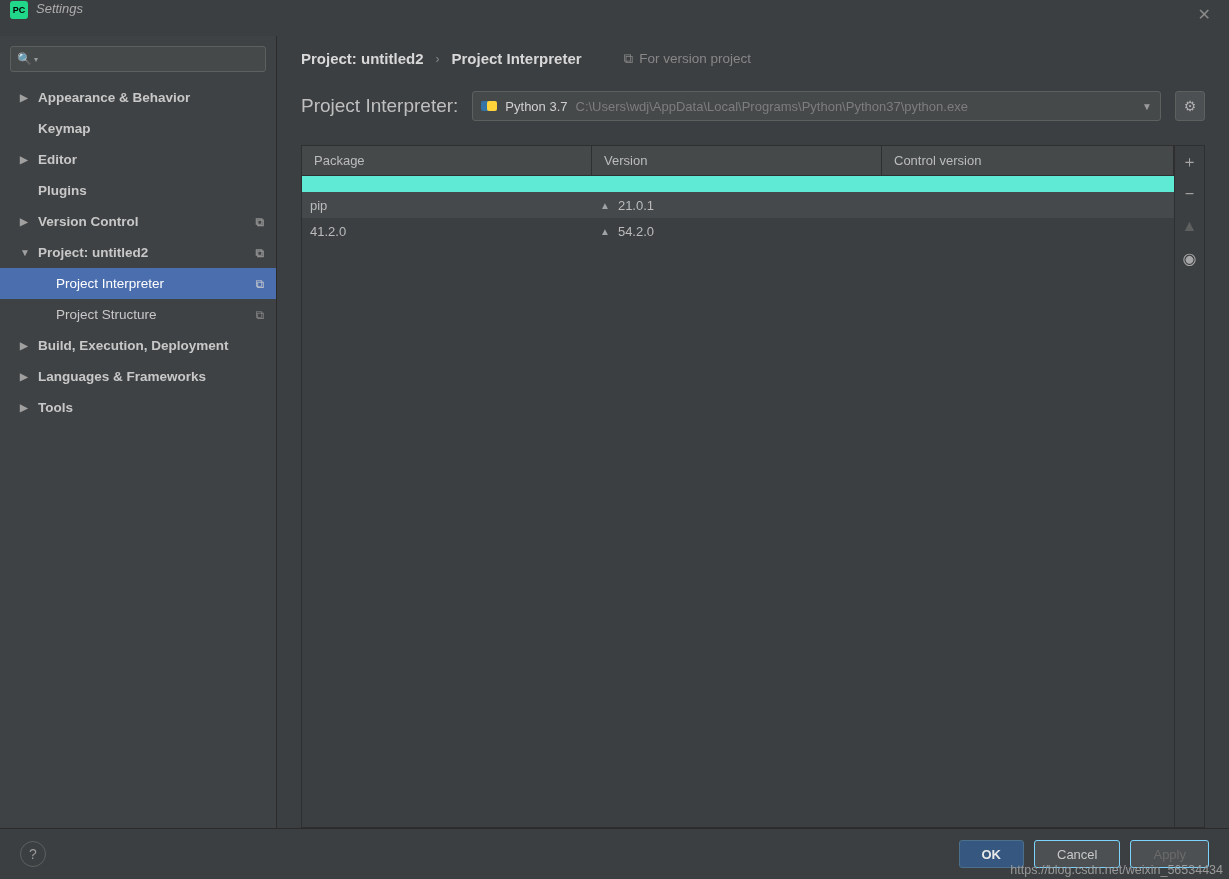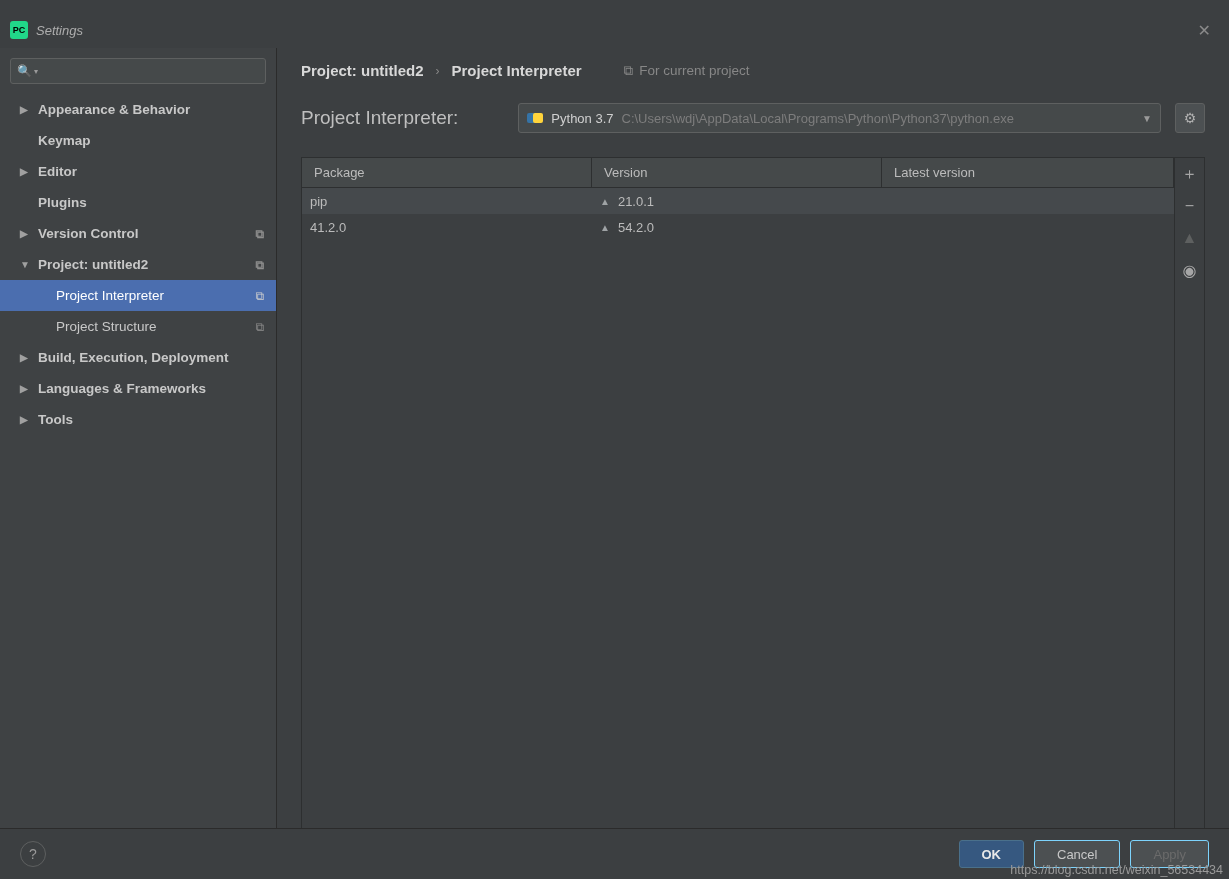--- a/index.html
+++ b/index.html
@@ -1,19 +1,19 @@
 <!DOCTYPE html>
 <html><head>
 <meta charset="utf-8">
 <style>
 * { margin: 0; padding: 0; box-sizing: border-box; font-family: -apple-system, "Segoe UI", Arial, sans-serif; }
 body { background: #3c3f41; color: #bbbbbb; width: 1229px; height: 879px; overflow: hidden; position: relative; }
 
 
-.titlebar { height: 36px; display: flex; align-items: center; padding: 12px 10px; background: #3c3f41; margin-top: 12px; }
+.titlebar { height: 36px; display: flex; padding: 1px 10px; background: #3c3f41; }
 .titlebar .app-icon { width: 18px; height: 18px; background: #21d789; border-radius: 3px; margin-right: 8px; display: flex; align-items:center; justify-content:center; font-size:9px; font-weight:bold; color:#000;}
 .titlebar .title { color: #adadad; font-size: 13px; flex: 1; font-style: italic; }
 .titlebar .close-x { color: #8a8a8a; font-size: 16px; cursor: pointer; padding: 4px 8px; }
 
 
 .main { display: flex; height: 792px; }
 
 
 .sidebar { width: 277px; background: #3f4244; display: flex; flex-direction: column; border-right: 1px solid #2b2b2b; }
 .search-wrap { padding: 10px 10px 8px 10px; }
@@ -34,21 +34,21 @@
 
 .content { flex: 1; display: flex; flex-direction: column; padding: 14px 24px 0 24px; background: #3c3f41; }
 .breadcrumb { display: flex; align-items: center; gap: 12px; font-size: 15px; margin-bottom: 24px; }
 .breadcrumb .bc-main { color: #d8d8d8; font-weight: bold; }
 .breadcrumb .bc-sep { color: #888; font-size: 12px; }
 .breadcrumb .bc-sub { color: #d8d8d8; font-weight: bold; }
 .breadcrumb .bc-hint { color: #878787; font-size: 13.5px; margin-left: 30px; display: flex; align-items:center; gap:6px;}
 
 .interp-row { display: flex; align-items: center; gap: 14px; margin-bottom: 24px; }
 .interp-label { color: #bfbfbf; font-size: 19px; }
-.interp-combo { flex: 1; height: 30px; background: #45494a; border: 1px solid #5e6060; border-radius: 3px; display: flex; align-items: center; padding: 0 8px; gap: 8px; cursor: pointer; margin-left: 46px; }
+.interp-combo { flex: 1; height: 30px; background: #45494a; border: 1px solid #5e6060; border-radius: 3px; display: flex; align-items: center; padding: 0 8px; gap: 8px; cursor: pointer; }
 .py-icon { width: 16px; height: 16px; position: relative; }
 .py-icon::before { content:""; position:absolute; left:0; top:3px; width:10px; height:10px; background:#3573a6; border-radius:2px;}
 .py-icon::after { content:""; position:absolute; right:0; bottom:3px; width:10px; height:10px; background:#ffd43b; border-radius:2px;}
 .interp-combo .name { color: #d0d0d0; font-size: 13px; }
 .interp-combo .path { color: #7d7d7d; font-size: 13px; flex: 1; white-space: nowrap; overflow: hidden; }
 .interp-combo .dd { color: #9a9a9a; font-size: 10px; }
 .gear-btn { width: 30px; height: 30px; background: #4c5052; border: 1px solid #5e6060; border-radius: 3px; display: flex; align-items: center; justify-content: center; cursor: pointer; color:#b0b0b0; font-size:14px;}
 
 
 .pkg-area { display: flex; flex: 1; margin-bottom: 0px; }
@@ -58,21 +58,21 @@
 .col-pkg { width: 290px; }
 .col-ver { width: 290px; text-align: center; }
 .col-lat { flex: 1; }
 .pkg-row { display: flex; height: 26px; align-items: center; font-size: 13px; }
 .pkg-row.sel { background: #45494c; }
 .pkg-row > div { padding-left: 8px; display: flex; align-items: center; gap: 8px; }
 .pkg-row .col-pkg { width: 290px; border-right: 1px solid transparent;}
 .pkg-row .col-ver { width: 290px; border-right: 1px solid transparent;}
 .pkg-row .col-lat { flex: 1; }
 .up-arrow { color: #9fa3a5; font-size: 10px; }
-.pkg-body { flex: 1; background: #3c3f41; }
+.pkg-body { flex: 1; background: #3c3f41; margin-top: 16px; }
 
 .pkg-tools { width: 30px; background: #3c3f41; border: 1px solid #2d2f30; border-left: none; display: flex; flex-direction: column; align-items: center; }
 .pkg-tool-btn { width: 28px; height: 32px; display: flex; align-items: center; justify-content: center; color: #a6a6a6; font-size: 16px; cursor: pointer; }
 .pkg-tool-btn.dim { color: #5e6060; }
 
 
 .footer { position: absolute; bottom: 0; left: 0; right: 0; height: 51px; background: #3c3f41; border-top: 1px solid #2b2b2b; display: flex; align-items: center; padding: 0 20px; gap: 10px; }
 .help-btn { width: 26px; height: 26px; border-radius: 50%; border: 1px solid #5e6060; display: flex; align-items: center; justify-content: center; color: #9a9a9a; font-size: 14px; cursor: pointer; }
 .footer .spacer { flex: 1; }
 .btn { height: 28px; padding: 0 22px; border-radius: 3px; border: 1px solid #7dd3fc; background: #4c5052; color: #c8c8c8; font-size: 13px; cursor: pointer; display:flex; align-items:center;}
@@ -149,21 +149,21 @@
       </div>
   </div>
 
   <div class="content">
     <div class="breadcrumb">
       <span class="bc-main">Project: untitled2</span>
       <span class="bc-sep">›</span>
       <span class="bc-sub">Project Interpreter</span>
       <span class="bc-hint">
         <span>⧉</span>
-        <span>For current project</span>
+        <span>For version project</span>
       </span>
     </div>
 
     <div class="interp-row">
       <span class="interp-label">Project Interpreter:</span>
       <div class="interp-combo">
         <span class="py-icon"></span>
         <span class="name">Python 3.7</span>
         <span class="path">C:\Users\wdj\AppData\Local\Programs\Python\Python37\python.exe</span>
         <span class="dd">▼</span>
@@ -171,21 +171,21 @@
       <div class="gear-btn">
         <span>⚙</span>
       </div>
     </div>
 
     <div class="pkg-area">
       <div class="pkg-table">
         <div class="pkg-header">
           <div class="col-pkg">Package</div>
           <div class="col-ver">Version</div>
-          <div class="col-lat">Latest version</div>
+          <div class="col-lat">Control version</div>
         </div>
         <div class="pkg-body" id="pkg-body">
             <div class="pkg-row sel">
               <div class="col-pkg">pip</div>
               <div class="col-lat">
                 <span class="up-arrow">▲</span>
                 <span>21.0.1</span>
               </div>
             </div>
             <div class="pkg-row">

